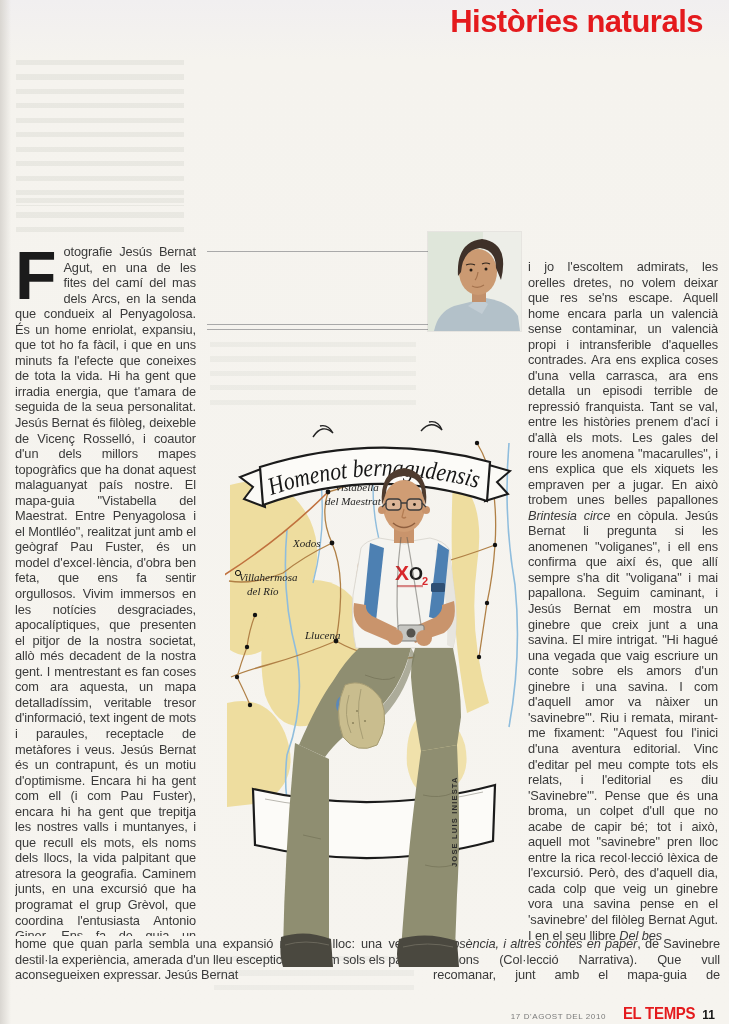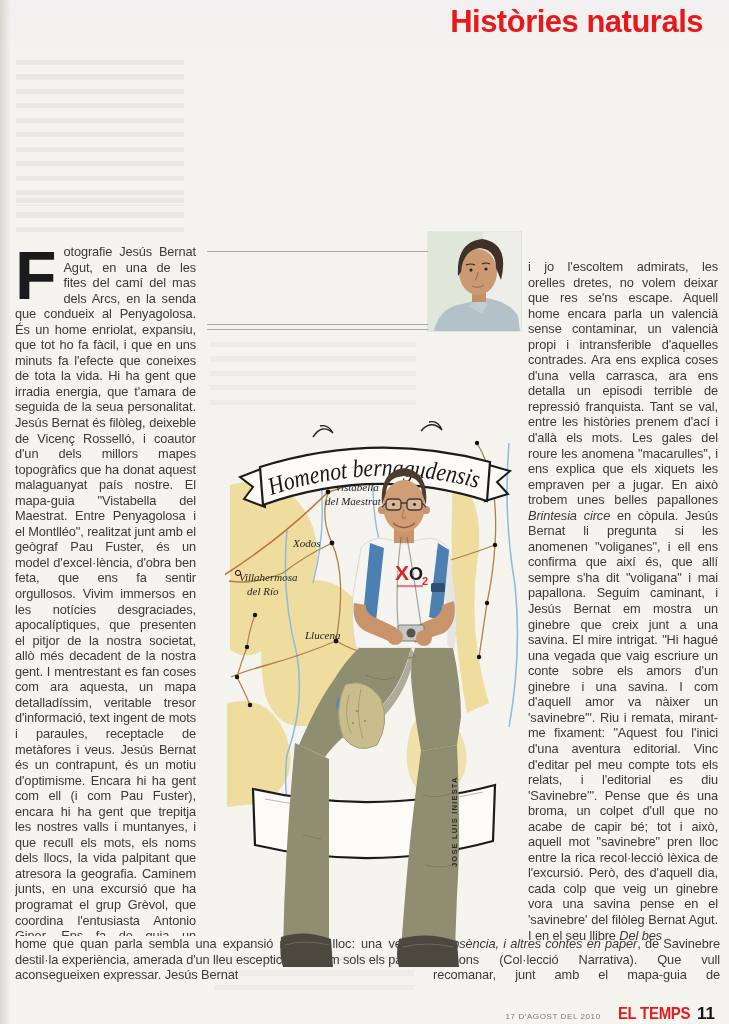--- a/index.html
+++ b/index.html
@@ -43,21 +43,21 @@
   .banner-text { font-family:"Liberation Serif",serif; font-style:italic; font-size:25px; fill:#161616; }
   .credit { font-size:7.5px; letter-spacing:1.2px; fill:#2b2b2b; font-weight:600; }
   .logo-x { font-size:21px; font-weight:bold; fill:#d8272b; }
   .logo-o { font-size:18px; font-weight:bold; fill:#1c1c1c; }
   .logo-2 { font-size:11px; font-weight:bold; fill:#d8272b; }
 
   .footer { position:absolute; right:14px; top:994px; display:flex; align-items:baseline; gap:7px;margin-top:10px; }
   .f-date { font-size:8px; color:#7a7a7a; letter-spacing:0.6px; }
   .f-mag  { font-size:17px; font-weight:800; color:#e41a1d; letter-spacing:-0.3px;
             display:inline-block; transform:scaleX(0.88); transform-origin:right; }
-  .f-page { font-size:17px; font-weight:bold; color:#151515; }
+  .f-page { font-size:12px; font-weight:bold; color:#151515; }
 </style>
 </head>
 <body>
 
 <div class="page">
   <div class="edge-left"></div>
   <div class="ghost g1"></div>
   <div class="ghost g2"></div>
   <div class="ghost g3"></div>
   <div class="ghost g4"></div>

